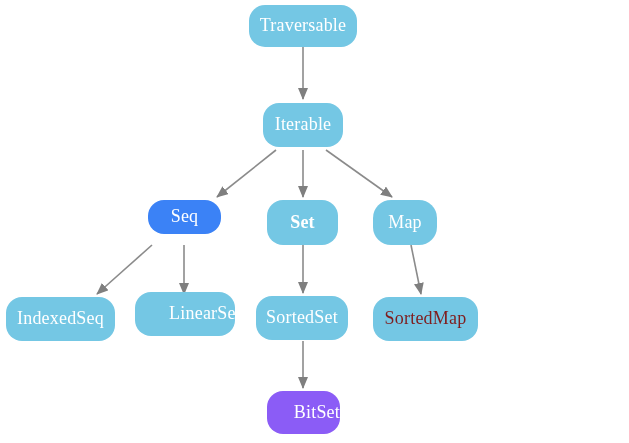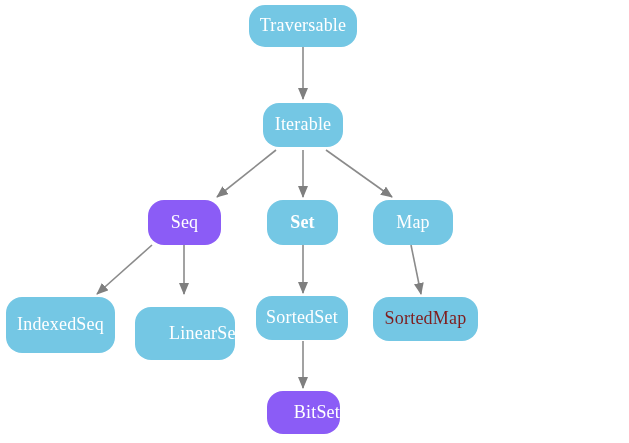--- a/index.html
+++ b/index.html
@@ -61,33 +61,33 @@
         <line x1="303" y1="341" x2="303" y2="388" stroke="#8b8b8b" stroke-width="1.6" marker-end="url(#arrowhead)"></line>
       </g>
   </svg>
   <div id="nodes">
       <div class="node" style="left: 249px; top: 5px; width: 108px; height: 42px; background: rgb(116, 199, 228); color: rgb(255, 255, 255);">
         <span>Traversable</span>
       </div>
       <div class="node" style="left: 263px; top: 103px; width: 80px; height: 44px; background: rgb(116, 199, 228); color: rgb(255, 255, 255);">
         <span>Iterable</span>
       </div>
-      <div class="node" style="left: 148px; top: 200px; width: 73px; height: 45px; background: #8b5cf6; color: rgb(255, 255, 255);">
+      <div class="node" style="left: 148px; top: 200px; width: 73px; height: 34px; background: #3b82f6; color: rgb(255, 255, 255);">
         <span>Seq</span>
       </div>
       <div class="node" style="left: 267px; top: 200px; width: 71px; height: 45px; background: rgb(116, 199, 228); color: rgb(255, 255, 255); font-weight: bold;">
         <span>Set</span>
       </div>
-      <div class="node" style="left: 373px; top: 200px; width: 80px; height: 45px; background: rgb(116, 199, 228); color: rgb(255, 255, 255);">
+      <div class="node" style="left: 373px; top: 200px; width: 64px; height: 45px; background: rgb(116, 199, 228); color: rgb(255, 255, 255); border-radius: 18px;">
         <span>Map</span>
       </div>
-      <div class="node" style="left: 6px; top: 297px; width: 109px; height: 56px; background: rgb(116, 199, 228); color: rgb(255, 255, 255); text-align: right;">
+      <div class="node" style="left: 6px; top: 297px; width: 109px; height: 44px; background: rgb(116, 199, 228); color: rgb(255, 255, 255); text-align: right;">
         <span>IndexedSeq</span>
       </div>
-      <div class="node" style="left: 135px; top: 307px; width: 100px; height: 53px; background: rgb(116, 199, 228); color: rgb(255, 255, 255); padding-left: 44px;">
+      <div class="node" style="left: 135px; top: 292px; width: 100px; height: 44px; background: rgb(116, 199, 228); color: rgb(255, 255, 255); padding-left: 44px;">
         <span>LinearSeq</span>
       </div>
       <div class="node" style="left: 256px; top: 296px; width: 92px; height: 44px; background: rgb(116, 199, 228); color: rgb(255, 255, 255);">
         <span>SortedSet</span>
       </div>
       <div class="node" style="left: 373px; top: 297px; width: 105px; height: 44px; background: rgb(116, 199, 228); color: #7f1d1d;">
         <span>SortedMap</span>
       </div>
       <div class="node" style="left: 267px; top: 391px; width: 73px; height: 43px; background: #8b5cf6; color: rgb(255, 255, 255); justify-content: flex-end;">
         <span>BitSet</span>

